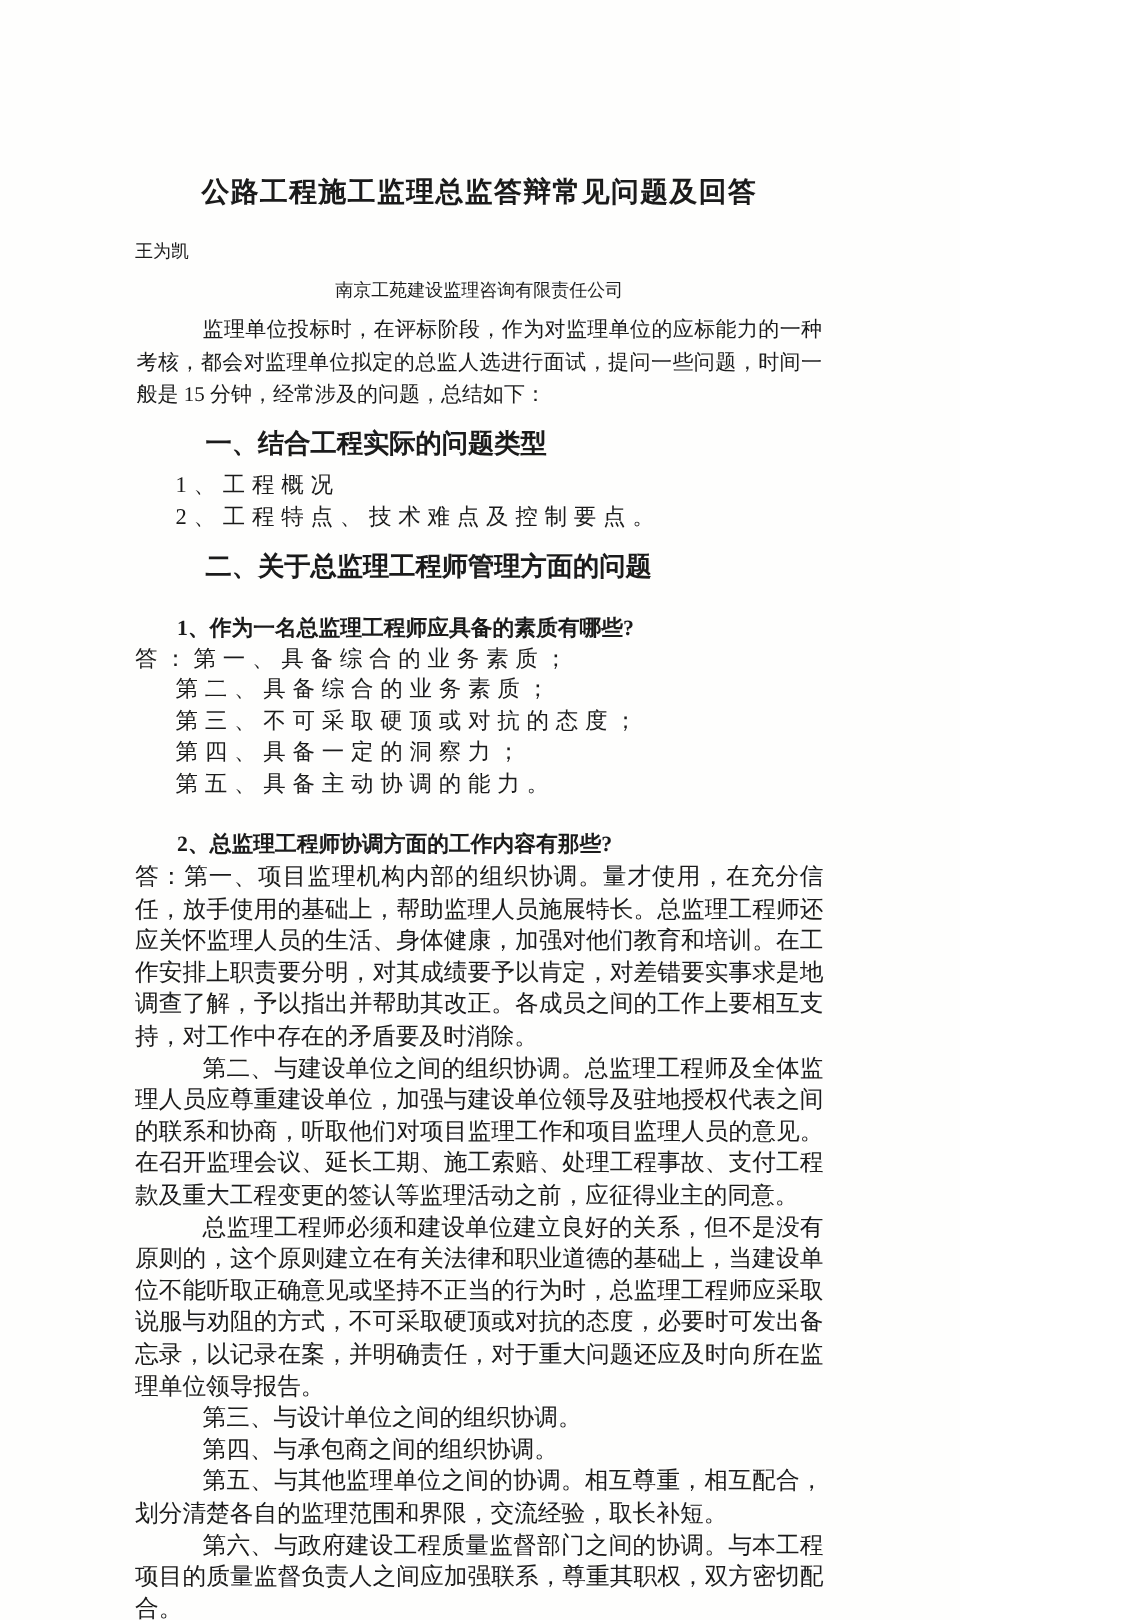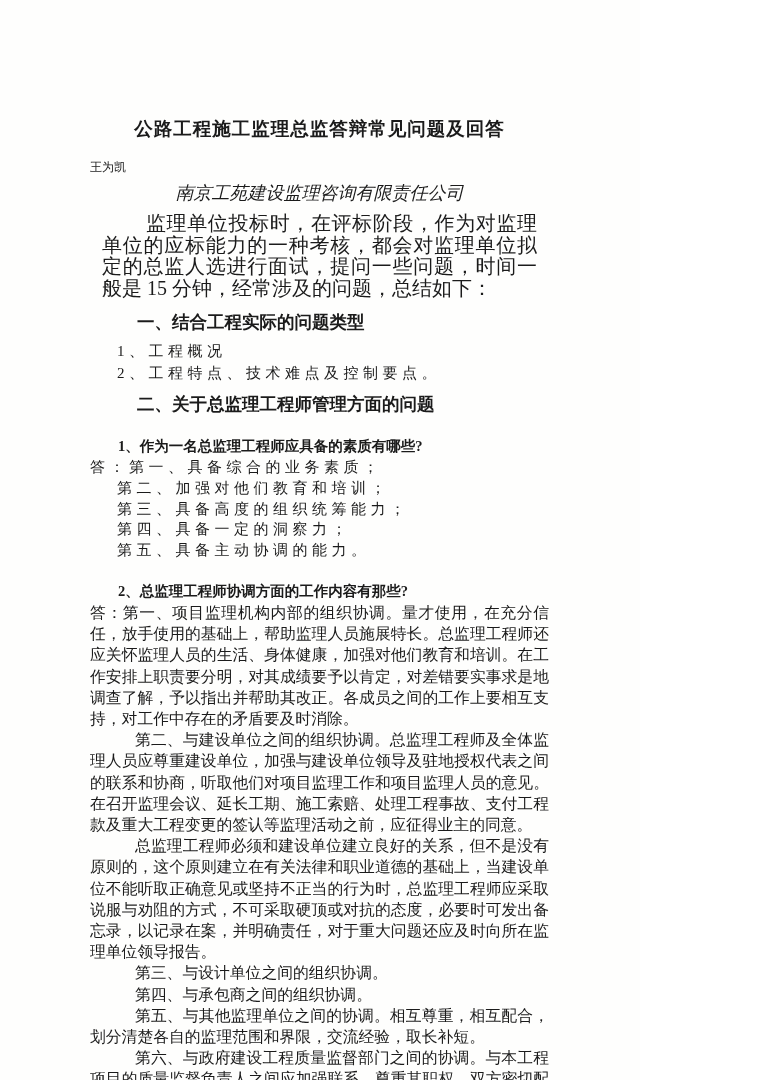--- a/index.html
+++ b/index.html
@@ -26,32 +26,31 @@
     letter-spacing: 1px;
     margin: 0 0 19px 0;
   }
   .author {
     font-size: 12px;
     text-align: left;
     line-height: 14px;
     margin: 0 0 11px 0;
   }
   .company {
-    font-size: 18px;
+    font-size: 12px;
     text-align: center;
     line-height: 16px;
     margin: 0 0 9px 0;
-    font-style: italic;
   }
   .intro {
-    font-size: 20px;
+    font-size: 14px;
     line-height: 21.5px;
     text-align: justify;
     text-indent: 44px;
-    margin: 12px;
+    margin: 1px;
   }
   .sec-heading {
     font-size: 17.5px;
     font-weight: bold;
     line-height: 23px;
     padding-left: 47px;
     margin: 9px 0 7px 0;
   }
   .list-item {
     font-size: 15px;
@@ -109,22 +108,22 @@
   <h2 class="sec-heading">一、结合工程实际的问题类型</h2>
 
   <div class="list-item">1、工程概况</div>
   <div class="list-item">2、工程特点、技术难点及控制要点。</div>
 
   <h2 class="sec-heading">二、关于总监理工程师管理方面的问题</h2>
 
   <div class="question">1、作为一名总监理工程师应具备的素质有哪些?</div>
 
   <div class="ans-line">答：第一、具备综合的业务素质；</div>
-  <div class="ans-line cont">第二、加强对他们教育和培训；</div>
-  <div class="ans-line cont">第三、具备高度的组织统筹能力；</div>
+  <div class="ans-line cont">第二、具备综合的业务素质；</div>
+  <div class="ans-line cont">第三、不可采取硬顶或对抗的态度；</div>
   <div class="ans-line cont">第四、具备一定的洞察力；</div>
   <div class="ans-line cont">第五、具备主动协调的能力。</div>
 
   <div class="question">2、总监理工程师协调方面的工作内容有那些?</div>
 
   <p class="para no-indent">答：第一、项目监理机构内部的组织协调。量才使用，在充分信任，放手使用的基础上，帮助监理人员施展特长。总监理工程师还应关怀监理人员的生活、身体健康，加强对他们教育和培训。在工作安排上职责要分明，对其成绩要予以肯定，对差错要实事求是地调查了解，予以指出并帮助其改正。各成员之间的工作上要相互支持，对工作中存在的矛盾要及时消除。</p>
   <p class="para">第二、与建设单位之间的组织协调。总监理工程师及全体监理人员应尊重建设单位，加强与建设单位领导及驻地授权代表之间的联系和协商，听取他们对项目监理工作和项目监理人员的意见。在召开监理会议、延长工期、施工索赔、处理工程事故、支付工程款及重大工程变更的签认等监理活动之前，应征得业主的同意。</p>
   <p class="para">总监理工程师必须和建设单位建立良好的关系，但不是没有原则的，这个原则建立在有关法律和职业道德的基础上，当建设单位不能听取正确意见或坚持不正当的行为时，总监理工程师应采取说服与劝阻的方式，不可采取硬顶或对抗的态度，必要时可发出备忘录，以记录在案，并明确责任，对于重大问题还应及时向所在监理单位领导报告。</p>
   <p class="para">第三、与设计单位之间的组织协调。</p>
   <p class="para">第四、与承包商之间的组织协调。</p>

